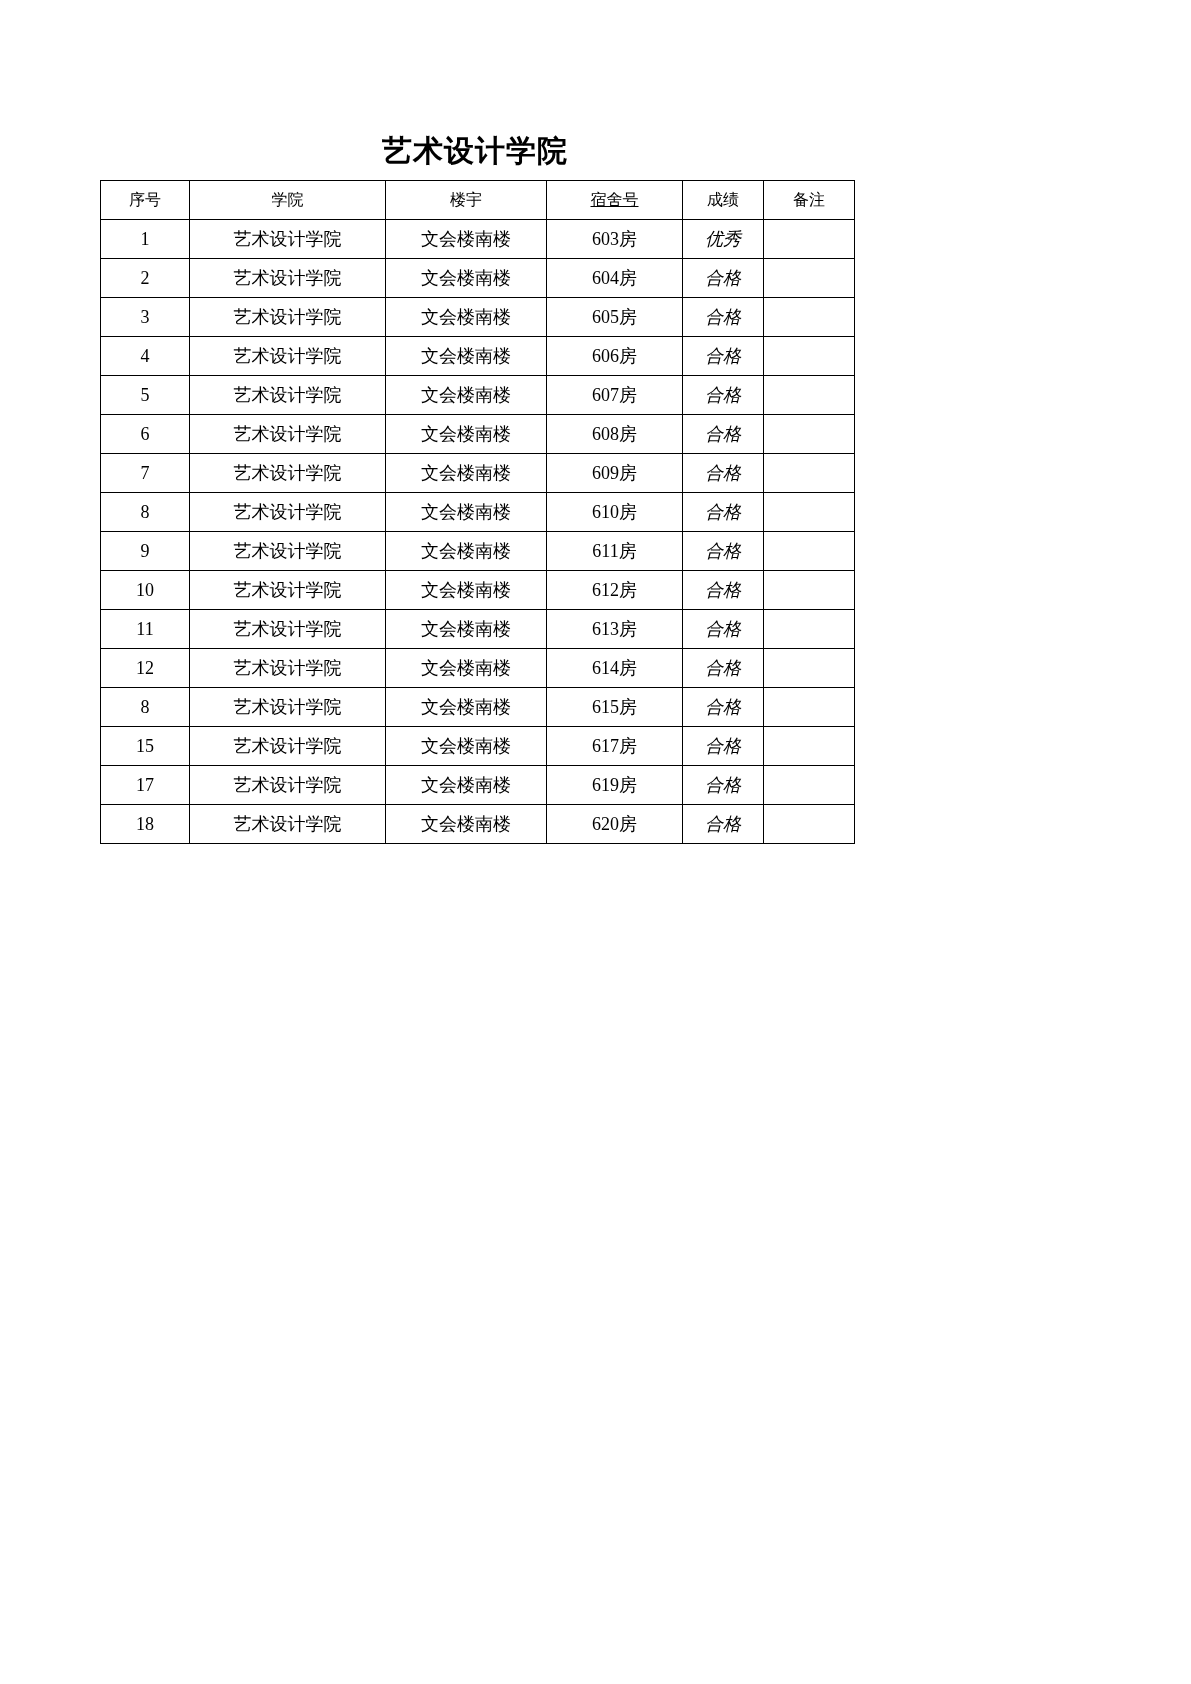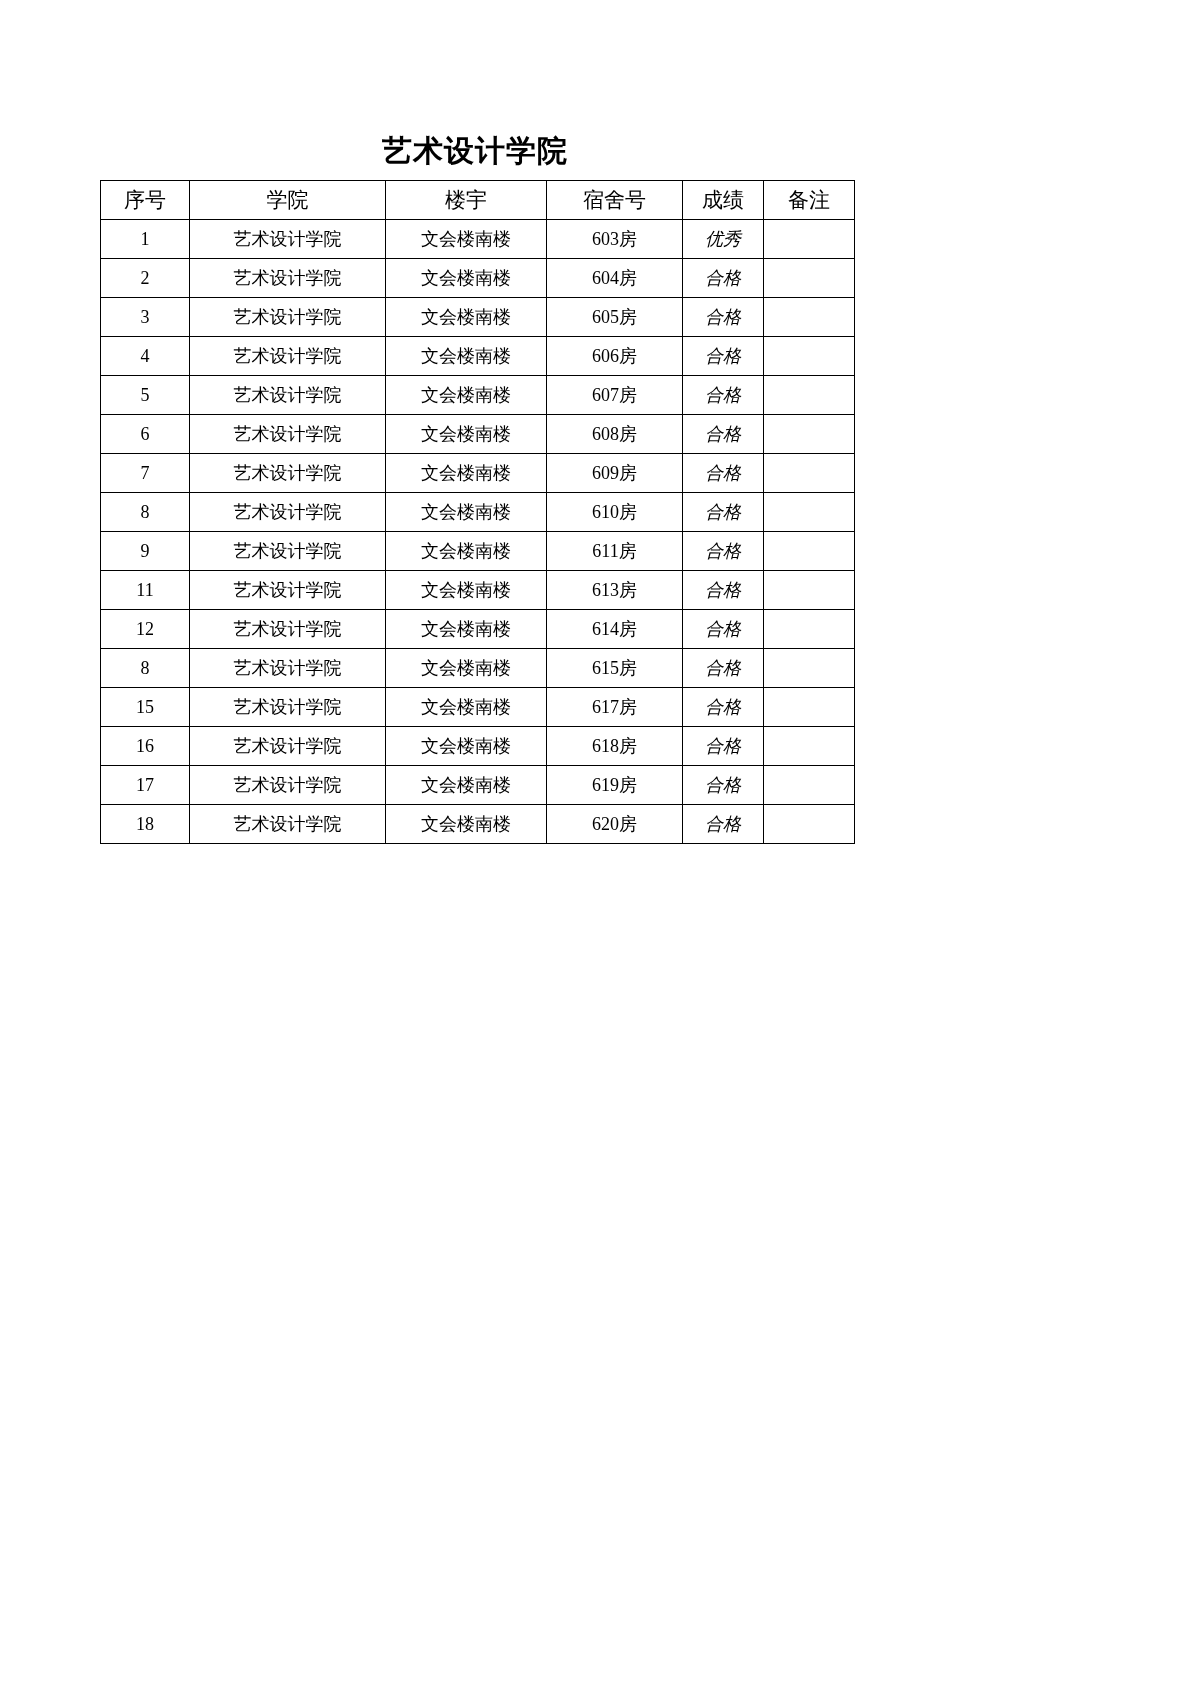--- a/index.html
+++ b/index.html
@@ -47,37 +47,37 @@
   }
   table.grid td, table.grid th {
     border: 1px solid #000000;
     text-align: center;
     vertical-align: middle;
     padding: 0;
     height: 38px;
     font-weight: normal;
   }
   thead th {
-    font-size: 21px;
+    font-size: 16px;
     font-weight: bold;
     height: 39px;
   }
   tbody td {
     font-size: 18px;
   }
   td.col-idx   { width: 88px; }
   td.col-col   { width: 195px; }
   td.col-bld   { width: 160px; }
   td.col-room  { width: 135px; }
   td.col-score { width: 80px; font-style: italic; }
   td.col-note  { width: 90px; }
   th.col-idx   { width: 88px; }
   th.col-col   { width: 195px; }
   th.col-bld   { width: 160px; }
-  th.col-room  { width: 135px; }
+  th.col-room  { width: 135px; text-decoration: underline; }
   th.col-score { width: 80px; }
   th.col-note  { width: 90px; }
 </style>
 </head>
 <body>
 
 <div class="page">
 
   <div class="doc-title">艺术设计学院</div>
 
@@ -160,20 +160,28 @@
           </tr>
           <tr>
             <td class="col-idx">9</td>
             <td class="col-col">艺术设计学院</td>
             <td class="col-bld">文会楼南楼</td>
             <td class="col-room">611房</td>
             <td class="col-score">合格</td>
             <td class="col-note"></td>
           </tr>
           <tr>
+            <td class="col-idx">10</td>
+            <td class="col-col">艺术设计学院</td>
+            <td class="col-bld">文会楼南楼</td>
+            <td class="col-room">612房</td>
+            <td class="col-score">合格</td>
+            <td class="col-note"></td>
+          </tr>
+          <tr>
             <td class="col-idx">11</td>
             <td class="col-col">艺术设计学院</td>
             <td class="col-bld">文会楼南楼</td>
             <td class="col-room">613房</td>
             <td class="col-score">合格</td>
             <td class="col-note"></td>
           </tr>
           <tr>
             <td class="col-idx">12</td>
             <td class="col-col">艺术设计学院</td>
@@ -188,28 +196,20 @@
             <td class="col-bld">文会楼南楼</td>
             <td class="col-room">615房</td>
             <td class="col-score">合格</td>
             <td class="col-note"></td>
           </tr>
           <tr>
             <td class="col-idx">15</td>
             <td class="col-col">艺术设计学院</td>
             <td class="col-bld">文会楼南楼</td>
             <td class="col-room">617房</td>
-            <td class="col-score">合格</td>
-            <td class="col-note"></td>
-          </tr>
-          <tr>
-            <td class="col-idx">16</td>
-            <td class="col-col">艺术设计学院</td>
-            <td class="col-bld">文会楼南楼</td>
-            <td class="col-room">618房</td>
             <td class="col-score">合格</td>
             <td class="col-note"></td>
           </tr>
           <tr>
             <td class="col-idx">17</td>
             <td class="col-col">艺术设计学院</td>
             <td class="col-bld">文会楼南楼</td>
             <td class="col-room">619房</td>
             <td class="col-score">合格</td>
             <td class="col-note"></td>

